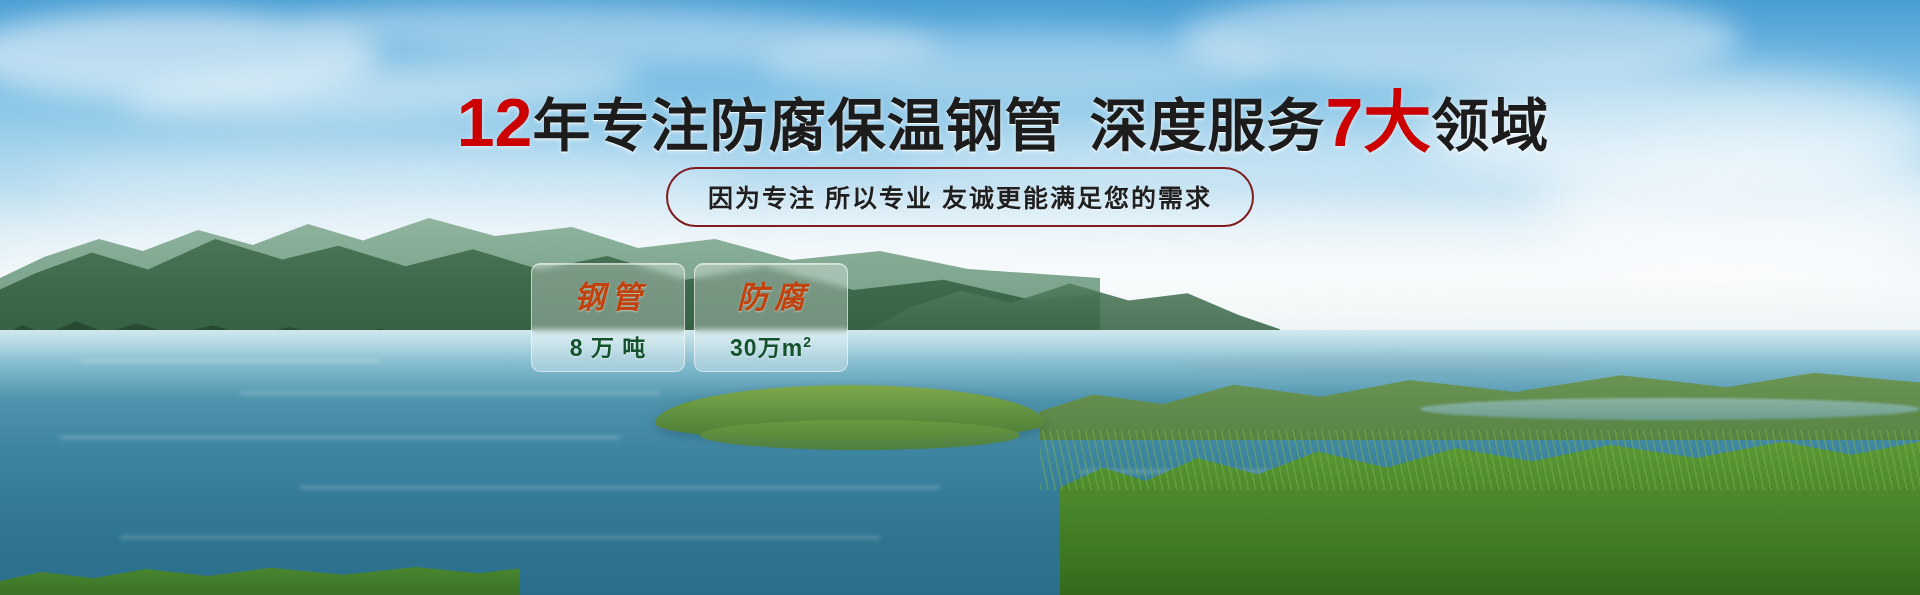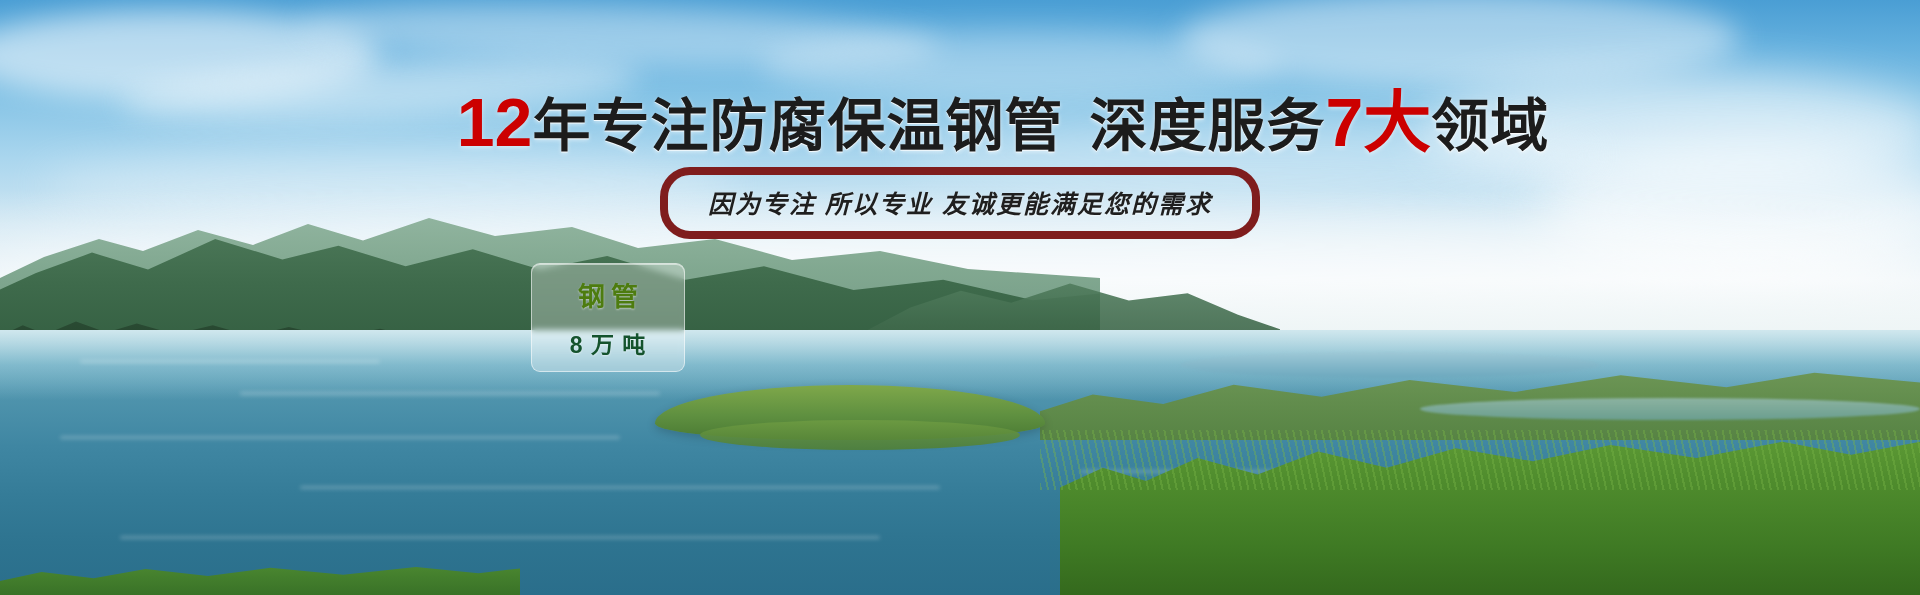--- a/index.html
+++ b/index.html
@@ -144,47 +144,47 @@
     text-shadow:0 2px 4px rgba(255,255,255,.5);
   }
   .headline .gap{display:inline-block;width:26px;}
 
   .tagline-wrap{
     position:absolute;left:0;top:167px;width:1920px;text-align:center;
   }
   .tagline{
     display:inline-block;
     padding:9px 40px 11px;
-    border:8px solid #7f1d1d;
+    border:2px solid #7f1d1d;
     border-radius:30px;
     font-size:25px;font-weight:600;letter-spacing:2px;
     color:#1f1f1f;white-space:nowrap;
     text-shadow:0 1px 2px rgba(255,255,255,.6);
-    font-style:italic;
   }
 
   .cards{
     position:absolute;left:531px;top:263px;
     display:flex;gap:9px;
   }
   .card{
     width:152px;height:107px;
     border-radius:9px;
     background:rgba(255,255,255,.30);
     border:1px solid rgba(255,255,255,.55);
     backdrop-filter:blur(3px);
     -webkit-backdrop-filter:blur(3px);
     box-shadow:inset 0 1px 0 rgba(255,255,255,.5);
     display:flex;flex-direction:column;align-items:center;justify-content:center;
     gap:12px;
   }
   .card-label{
-    font-size:27px;font-weight:700;color:#4d7c0f;letter-spacing:6px;
+    font-size:31px;font-weight:700;color:#c2410c;letter-spacing:6px;
     text-indent:6px;
     text-shadow:0 1px 2px rgba(255,255,255,.5);
+    font-style:italic;
   }
   .card-value{
     font-size:23px;font-weight:600;color:#14532d;letter-spacing:1px;
     text-shadow:0 1px 2px rgba(255,255,255,.5);
     white-space:nowrap;
   }
   .card-value sup{font-size:14px;vertical-align:super;}
 </style>
 </head>
 <body>
@@ -238,18 +238,22 @@
       <div class="tagline">因为专注 所以专业 友诚更能满足您的需求</div>
     </div>
 
     <div class="cards">
 
       <div class="card">
         <div class="card-label">钢管</div>
         <div class="card-value">8 万 吨</div>
       </div>
 
+      <div class="card">
+        <div class="card-label">防腐</div>
+        <div class="card-value"><span>30万m</span><sup>2</sup></div>
+      </div>
 
 
     </div>
 
   </div>
 </div>
 
 </body></html>

